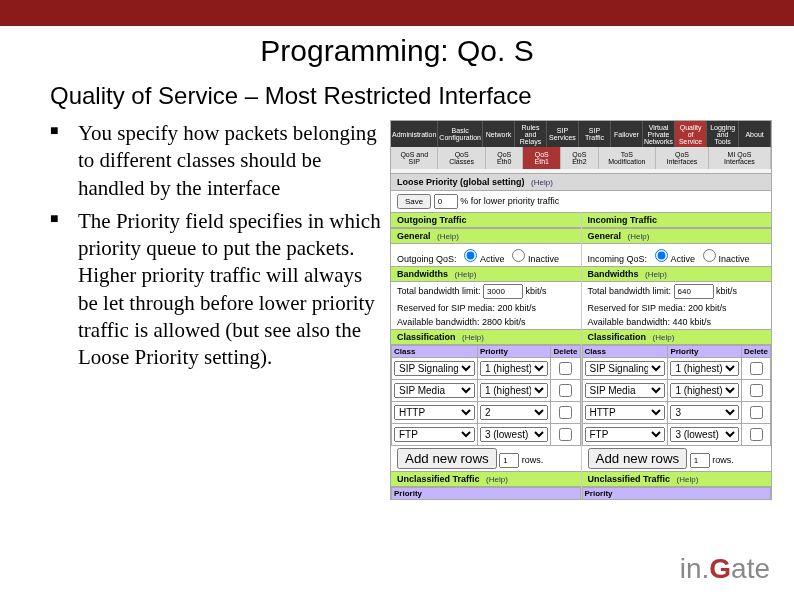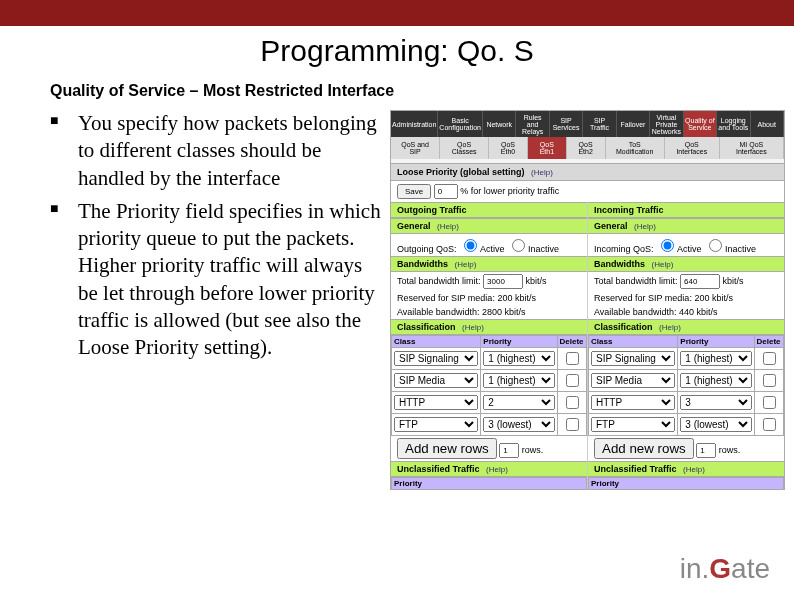--- a/index.html
+++ b/index.html
@@ -11,23 +11,23 @@
     background: #fff;
     position: relative;
     overflow: hidden;
   }
   .topbar { height: 26px; background: #8b1a1a; }
   .title {
     font-size: 30px; text-align: center; padding: 8px 0 14px;
     font-family: Arial, sans-serif;
   }
   .subtitle {
-    font-size: 16px; font-weight: bold; padding: 0 8px 10px 50px;
-  }
-  .main { display: flex; padding: 0 9px 0 50px; }
+    font-size: 24px; font-weight: normal; padding: 0 8px 10px 50px;
+  }
+  .main { display: flex; padding: 0 22px 0 50px; }
   .bullets { width: 340px; padding-right: 8px; }
   .bullets ul { list-style: none; margin: 0; padding: 0; }
   .bullets li {
     font-family: "Times New Roman", serif;
     font-size: 21px; line-height: 1.3;
     position: relative; padding-left: 28px; margin-bottom: 6px;
   }
   .bullets li::before {
     content: "■"; position: absolute; left: 0; top: 2px; font-size: 14px;
   }

